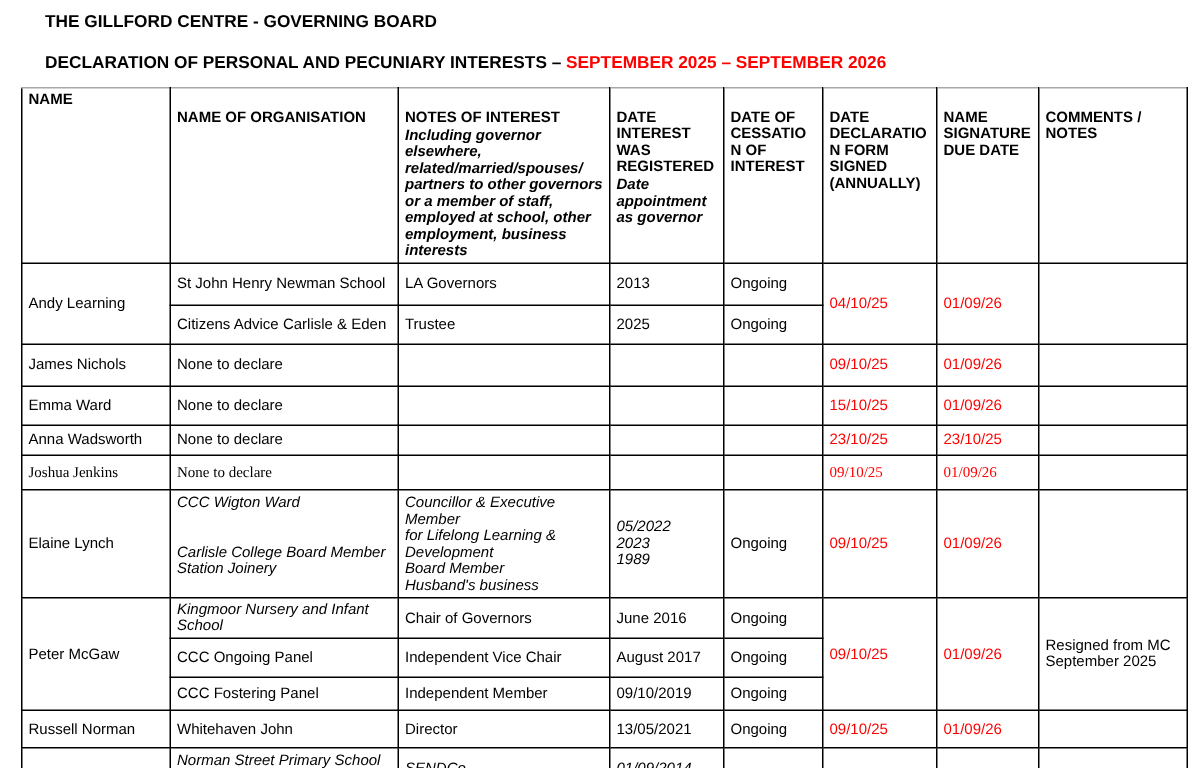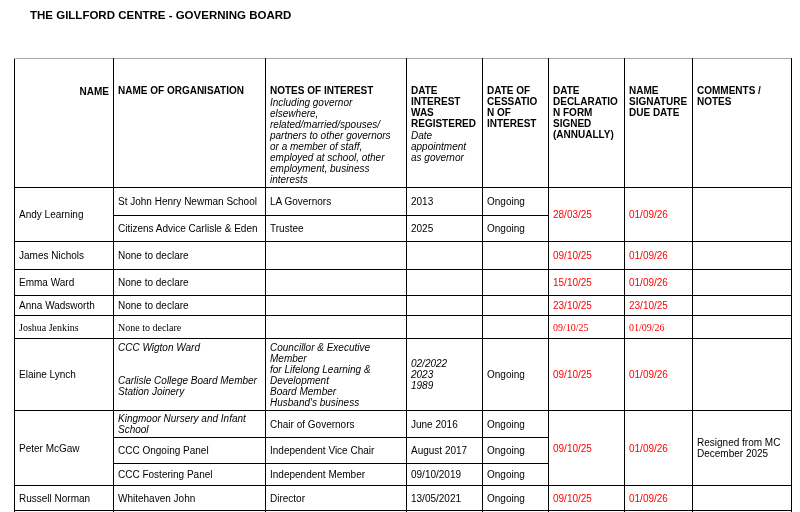--- a/index.html
+++ b/index.html
@@ -44,27 +44,27 @@
     padding: 2px 4px;
     font-size: 10px;
     line-height: 11px;
     text-align: left;
     vertical-align: middle;
     overflow: hidden;
     word-wrap: break-word;
   }
   table.decl th {
     vertical-align: top;
-    padding-top: 26px;
-    font-weight: bold;
-  }
-  table.decl th.name-h { padding-top: 27px; text-align: right; }
+    padding-top: 14px;
+    font-weight: bold;
+  }
+  table.decl th.name-h { padding-top: 2px; }
   .h-note {
     font-style: italic;
-    font-weight: normal;
+    font-weight: bold;
     margin-top: 1px;
   }
   .pre { white-space: pre-line; font-style: italic; }
   .vtop { vertical-align: top !important; padding-top: 3px !important; }
   .red-text { color: var(--highlight-red, #FF0000); }
   tr.gray-top > td { border-top-color: var(--border-gray, #A8A8A8); }
   tr.h-row > th { border-top-color: var(--border-gray, #A8A8A8); }
 
   tr.rh-85 { height: 85px; }
   tr.rh-28 { height: 28px; }
@@ -76,20 +76,21 @@
   tr.rh-27 { height: 27px; }
   tr.rh-57 { height: 57px; }
   tr.rh-42 { height: 42px; }
 </style>
 </head>
 <body>
 
 <div class="page">
 
   <h1 class="title1">THE GILLFORD CENTRE - GOVERNING BOARD</h1>
+  <h2 class="title2"><span>DECLARATION OF PERSONAL AND PECUNIARY INTERESTS – </span><span class="period">SEPTEMBER 2025 – SEPTEMBER 2026</span></h2>
 
   <table class="decl">
     <colgroup>
       <col style="width:99px">
         <col style="width:152px">
         <col style="width:141px">
         <col style="width:76px">
       <col style="width:66px">
         <col style="width:76px">
         <col style="width:68px">
@@ -125,21 +126,21 @@
         <div>COMMENTS / NOTES</div>
       </th>
     </tr>
 
     <tr class="rh-28">
       <td rowspan="2">Andy Learning</td>
       <td>St John Henry Newman School</td>
       <td>LA Governors</td>
       <td>2013</td>
       <td>Ongoing</td>
-      <td rowspan="2" class="red-text">28/03/25</td>
+      <td rowspan="2" class="red-text">04/10/25</td>
       <td rowspan="2" class="red-text">01/09/26</td>
       <td rowspan="2"></td>
     </tr>
     <tr class="rh-26">
       <td>Citizens Advice Carlisle &amp; Eden</td>
       <td>Trustee</td>
       <td>2025</td>
       <td>Ongoing</td>
     </tr>
 
@@ -192,39 +193,39 @@
       <td class="pre vtop">CCC Wigton Ward
 
 
 Carlisle College Board Member
 Station Joinery</td>
       <td class="pre vtop">Councillor &amp; Executive Member
 for Lifelong Learning &amp;
 Development
 Board Member
 Husband's business</td>
-      <td class="pre">02/2022
+      <td class="pre">05/2022
 2023
 1989</td>
       <td>Ongoing</td>
       <td class="red-text">09/10/25</td>
       <td class="red-text">01/09/26</td>
       <td></td>
     </tr>
 
     <tr class="rh-27">
       <td rowspan="3">Peter McGaw</td>
       <td class="pre">Kingmoor Nursery and Infant
 School</td>
       <td>Chair of Governors</td>
       <td>June 2016</td>
       <td>Ongoing</td>
       <td rowspan="3" class="red-text">09/10/25</td>
       <td rowspan="3" class="red-text">01/09/26</td>
-      <td rowspan="3">Resigned from MC December 2025</td>
+      <td rowspan="3">Resigned from MC September 2025</td>
     </tr>
     <tr class="rh-26">
       <td>CCC Ongoing Panel</td>
       <td>Independent Vice Chair</td>
       <td>August 2017</td>
       <td>Ongoing</td>
     </tr>
     <tr class="rh-22">
       <td>CCC Fostering Panel</td>
       <td>Independent Member</td>

